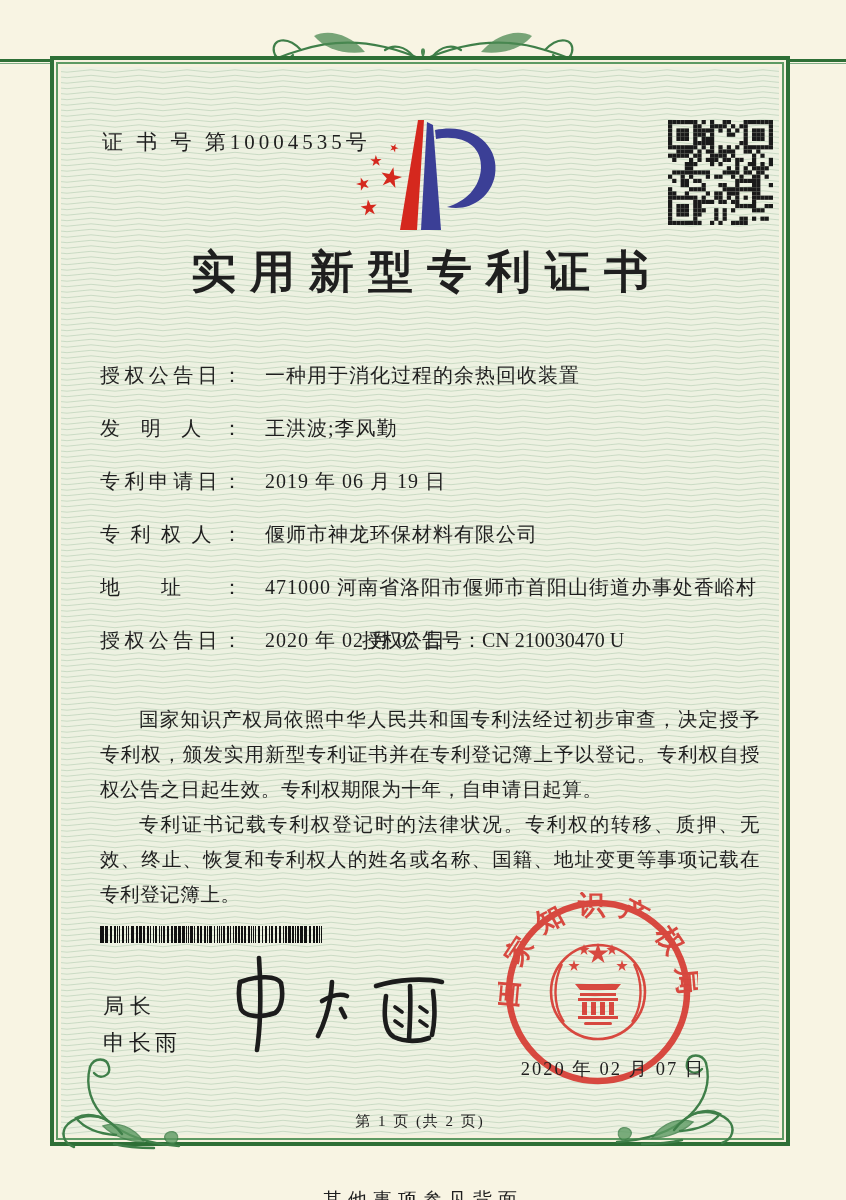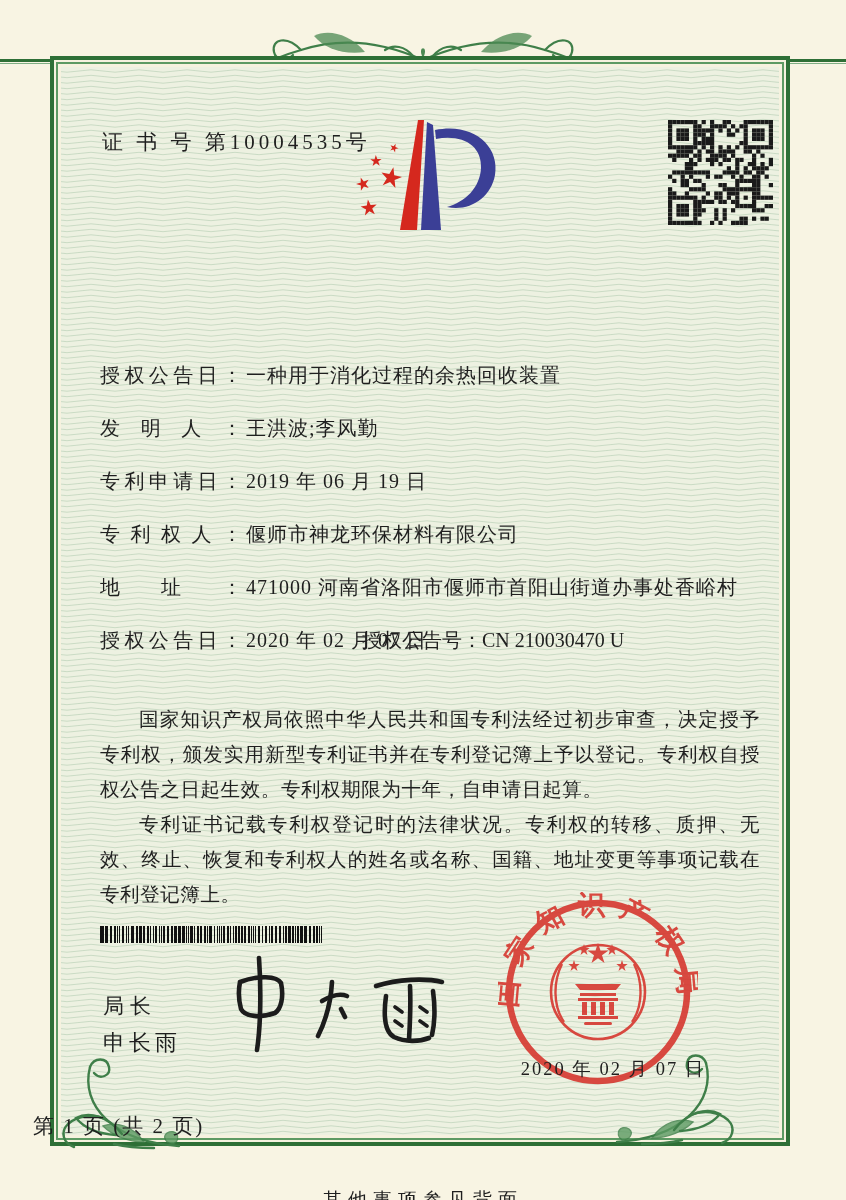--- a/index.html
+++ b/index.html
@@ -13,31 +13,31 @@
   .frame::before{content:"";position:absolute;inset:2px;border:2px solid #5d9a63;}
   .panel{position:absolute;inset:7px;background:#edf1e1;overflow:hidden;}
   
   .cert-no{left:102px;top:128px;font-size:21px;letter-spacing:4px;}
   .logo{left:336px;top:108px;}
   .qr{left:668px;top:120px;}
   .title{left:50px;top:242px;width:740px;text-align:center;font-size:45px;font-weight:700;letter-spacing:14px;text-indent:14px;}
   .fields{left:100px;top:362px;width:660px;font-size:20px;}
   .f-row{position:relative;height:53px;}
   .f-label{display:inline-block;width:142px;text-align:justify;text-align-last:justify;}
-  .f-value{margin-left:4px;letter-spacing:1px;}
+  .f-value{margin-left:23px;letter-spacing:1px;}
   .f-right{position:absolute;left:262px;top:0;}
   .paras{left:100px;top:704px;width:660px;font-size:19.5px;line-height:35px;letter-spacing:0.6px;text-align:justify;font-family:Liberation Mono, monospace;}
   .paras p{margin:0;text-indent:2em;}
   .barcode{left:100px;top:926px;}
   .boss-title{left:103px;top:992px;font-size:21px;letter-spacing:6px;}
   .boss-name{left:103px;top:1028px;font-size:22px;letter-spacing:4px;}
   .signature{left:228px;top:946px;}
   .seal{left:498px;top:892px;opacity:.9;}
   .seal-date{left:508px;top:1056px;width:210px;text-align:center;font-size:18.5px;letter-spacing:2px;z-index:5;}
-  .page-ind{left:33px;top:1112px;width:740px;text-align:left;font-size:21px;letter-spacing:2px;}
+  .page-ind{left:50px;top:1112px;width:740px;text-align:center;font-size:15px;letter-spacing:2px;}
   .back-note{left:0;top:1158px;width:846px;text-align:center;font-size:19px;letter-spacing:6px;margin-top:29px;}
   .fl-left{left:44px;top:1056px;}
   .fl-right{left:612px;top:1052px;}
 </style>
 </head>
 <body>
 
 <div class="page">
 
   <svg class="abs top-band" viewBox="0 0 846 72">
@@ -599,20 +599,21 @@
       <rect x="25.2" y="100.8" width="4.2" height="4.2" fill="#1a1a1a"></rect>
       <rect x="29.4" y="100.8" width="4.2" height="4.2" fill="#1a1a1a"></rect>
       <rect x="42.0" y="100.8" width="4.2" height="4.2" fill="#1a1a1a"></rect>
       <rect x="50.4" y="100.8" width="4.2" height="4.2" fill="#1a1a1a"></rect>
       <rect x="63.0" y="100.8" width="4.2" height="4.2" fill="#1a1a1a"></rect>
       <rect x="67.2" y="100.8" width="4.2" height="4.2" fill="#1a1a1a"></rect>
       <rect x="71.4" y="100.8" width="4.2" height="4.2" fill="#1a1a1a"></rect>
       <rect x="75.6" y="100.8" width="4.2" height="4.2" fill="#1a1a1a"></rect>
     </svg>
 
+  <div class="abs title">实用新型专利证书</div>
 
   <div class="abs fields">
     <div class="f-row"><span class="f-label">授权公告日：</span><span class="f-value">一种用于消化过程的余热回收装置</span></div>
     <div class="f-row"><span class="f-label">发明人：</span><span class="f-value">王洪波;李风勤</span></div>
     <div class="f-row"><span class="f-label">专利申请日：</span><span class="f-value">2019 年 06 月 19 日</span></div>
     <div class="f-row"><span class="f-label">专利权人：</span><span class="f-value">偃师市神龙环保材料有限公司</span></div>
     <div class="f-row"><span class="f-label">地址：</span><span class="f-value">471000 河南省洛阳市偃师市首阳山街道办事处香峪村</span></div>
     <div class="f-row">
       <span class="f-label">授权公告日：</span><span class="f-value">2020 年 02 月 07 日</span>
       <span class="f-right"><span>授权公告号：</span><span>CN 210030470 U</span></span>

